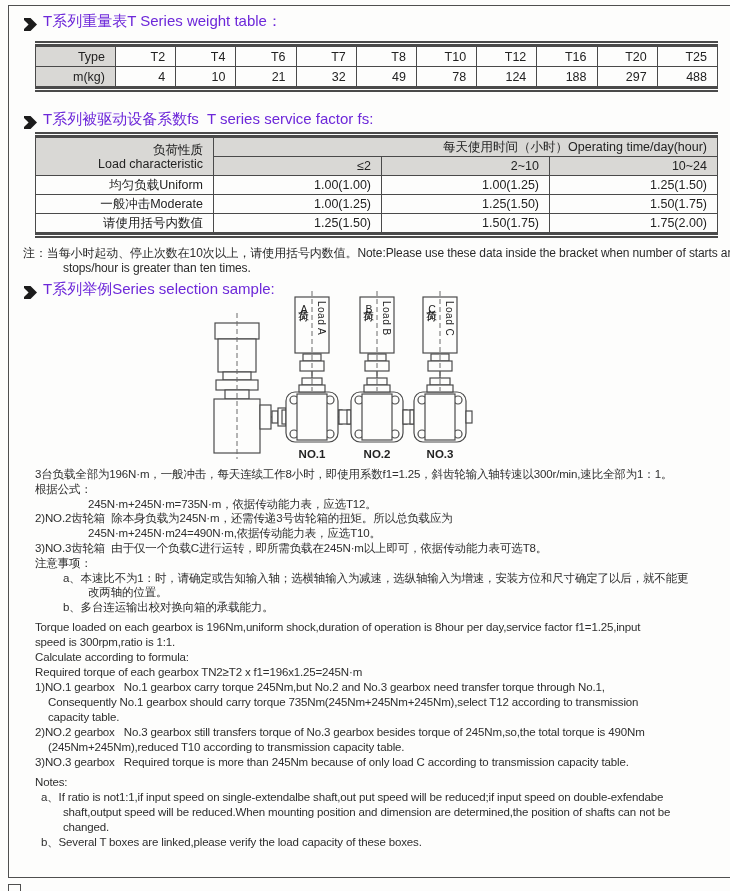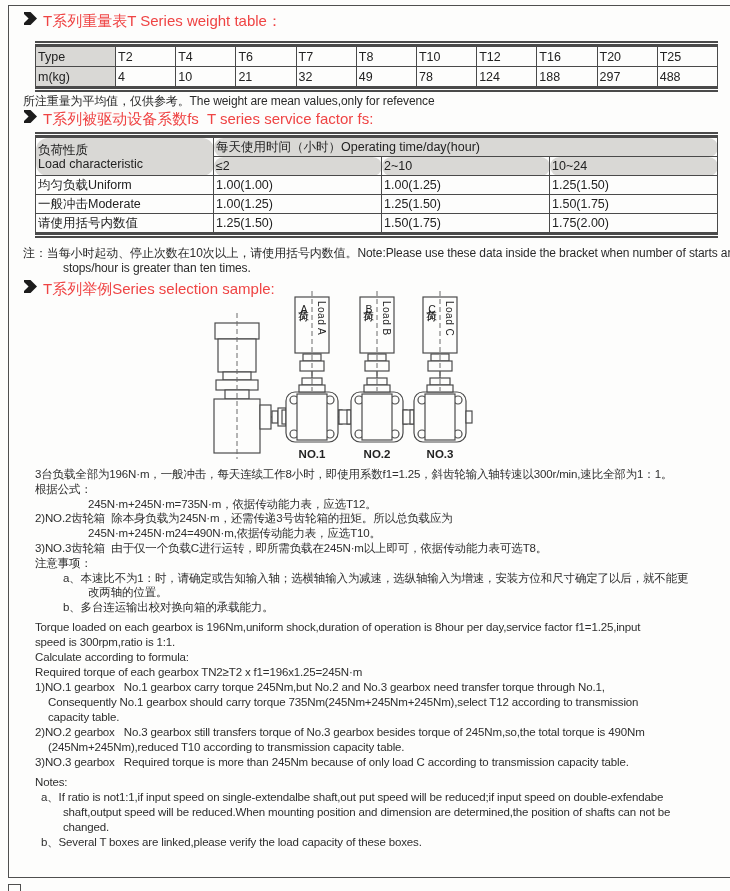--- a/index.html
+++ b/index.html
@@ -7,30 +7,30 @@
   .page {
     position:relative; width:730px; height:891px; background:#fdfdfc;
     font-family:"Liberation Sans", sans-serif; color:#2e2e2e; overflow:hidden;
   }
   .frame {
     position:absolute; left:8px; top:5px; width:722px; height:873px;
     border-left:1.5px solid #4f4f4f; border-top:1.5px solid #4f4f4f; border-bottom:1.5px solid #4f4f4f;
   }
   .logo-stub { position:absolute; left:8px; top:884px; width:13px; height:10px; border:1.5px solid #4f4f4f; }
   .sec-title {
-    position:absolute; display:flex; align-items:flex-start; gap:6px;
-    font-size:15px; color:#ef4444; white-space:pre;
+    position:absolute; display:flex; align-items:flex-end; gap:6px;
+    font-size:15px; color:#6d28d9; white-space:pre;
   }
   .marker { width:13px; height:13px; flex:0 0 auto; }
   .tbl-wrap { position:absolute; border-top:5px double #4a4a4a; border-bottom:5px double #4a4a4a; }
   table { border-collapse:collapse; table-layout:fixed; width:683px; }
-  td { border:1px solid #4a4a4a; text-align:left; font-size:12.5px; color:#222;
-       height:20px; padding:0 2px; white-space:nowrap; overflow:hidden; }
+  td { border:1px solid #4a4a4a; text-align:right; font-size:12.5px; color:#222;
+       height:20px; padding:0 10px; white-space:nowrap; overflow:hidden; }
   .hdr { background:#d9d8d5; }
-  .factor td { height:19px;border-radius:12px; }
+  .factor td { height:19px; }
   .factor .load-cell { line-height:14px; font-size:12.5px; }
   .note { position:absolute; font-size:12px; color:#2a2a2a; white-space:pre; letter-spacing:-0.1px; }
   .bl { white-space:pre; letter-spacing:-0.15px; }
   .cnb { font-size:11.5px; line-height:14.8px; }
   .enb { font-size:11.5px; line-height:15px; }
   .ind1 { padding-left:13px; }
   .ind2 { padding-left:28px; }
   .ind3 { padding-left:53px; }
   .inda { padding-left:6px; }
   .gap-top { margin-top:5px; }
@@ -97,21 +97,20 @@
         <td>78</td>
         <td>124</td>
         <td>188</td>
         <td>297</td>
         <td>488</td>
       </tr>
     </tbody>
       </table>
   </div>
 
-  <div class="note" style="left:23px; top:93px;">所注重量为平均值，仅供参考。The weight are mean values,only for refevence</div>
 
   <div class="sec-title" style="left:24px; top:110px;">
     <svg class="marker" viewBox="0 0 13 13">
       <polygon points="0,0 6.5,0 13,6.5 6.5,13 0,13" fill="#1c1c1c"></polygon>
       <polygon points="0,2 4.6,6.5 0,11" fill="#fdfdfc"></polygon>
     </svg>
     <span>T系列被驱动设备系数fs  T series service factor fs:</span>
   </div>
 
   <div class="tbl-wrap" style="left:35px; top:132px;">

